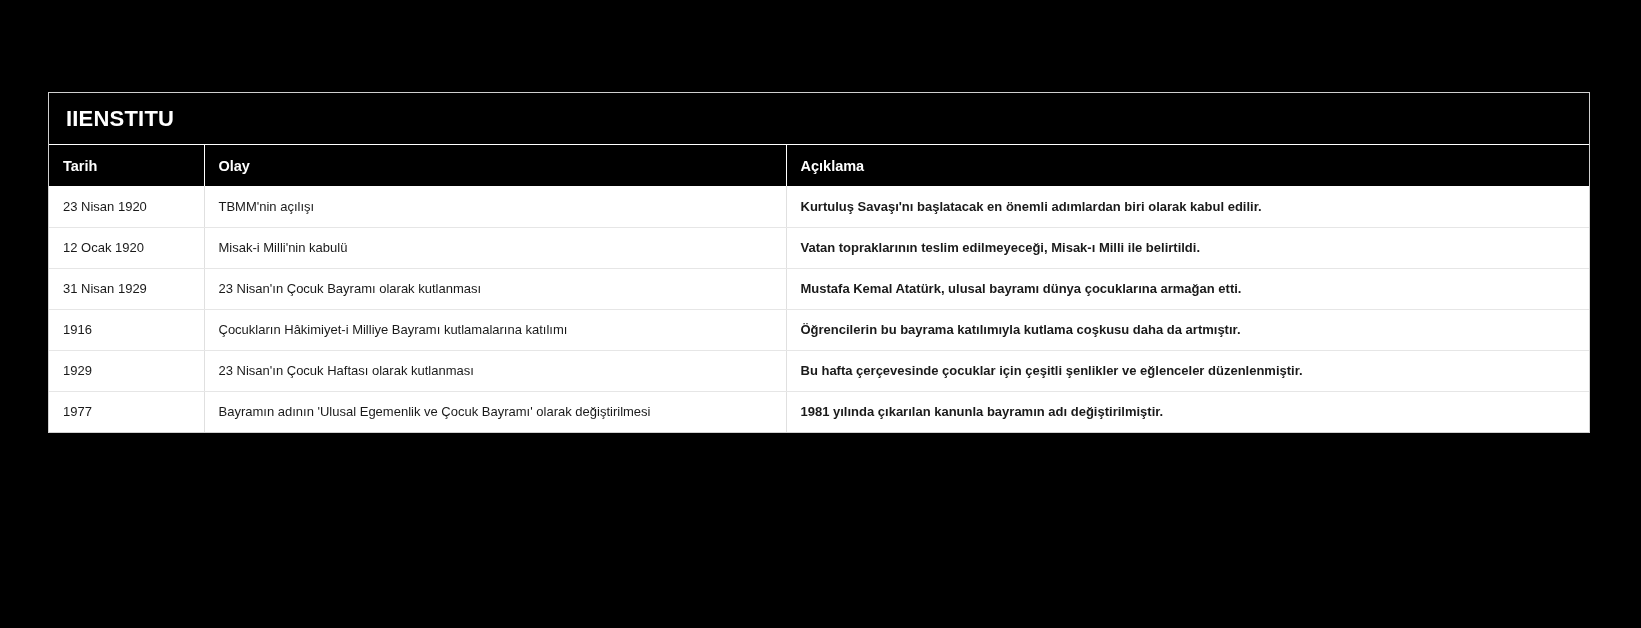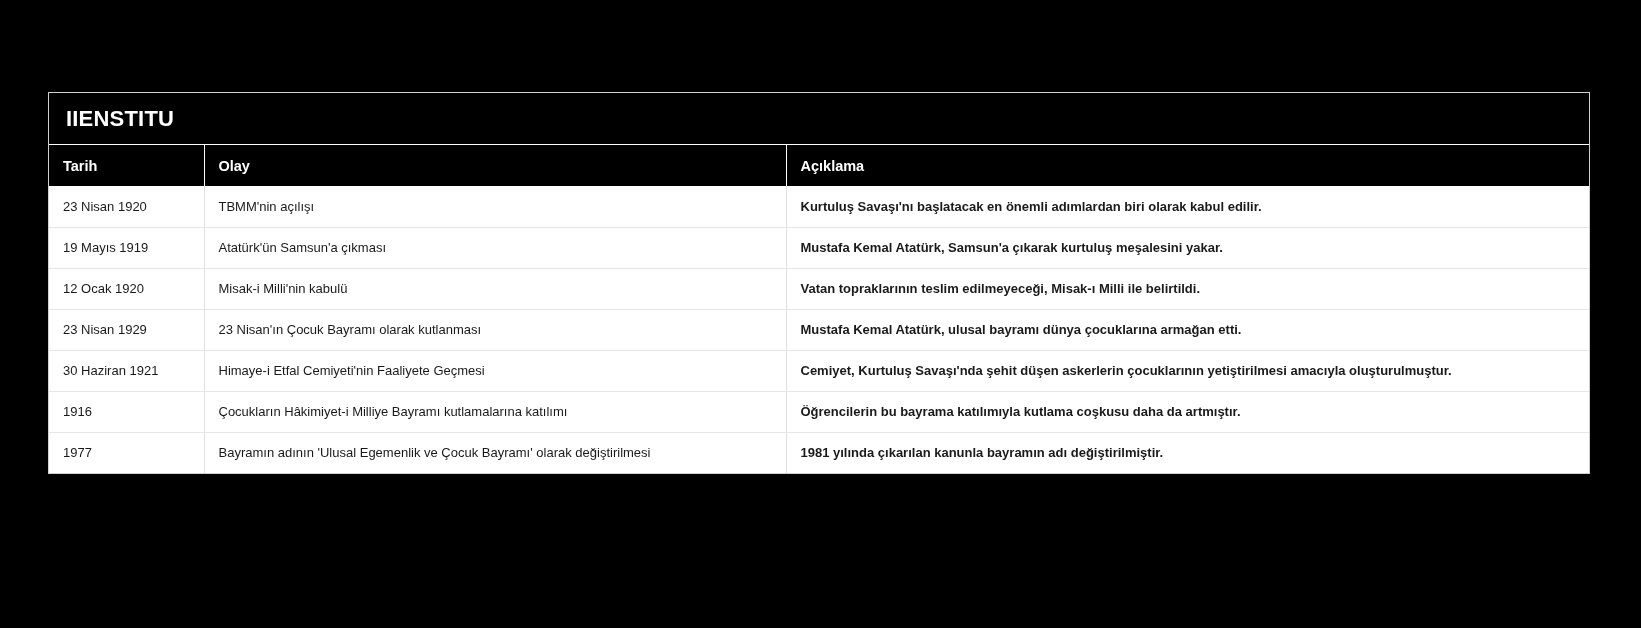--- a/index.html
+++ b/index.html
@@ -125,43 +125,38 @@
           <th>Açıklama</th>
         </tr>
       </thead>
       <tbody id="table-body">
           <tr>
             <td>23 Nisan 1920</td>
             <td>TBMM'nin açılışı</td>
             <td>Kurtuluş Savaşı'nı başlatacak en önemli adımlardan biri olarak kabul edilir.</td>
           </tr>
           <tr>
-            <td>19 Mayıs 1919</td>
-            <td>Atatürk'ün Samsun'a çıkması</td>
-            <td>Mustafa Kemal Atatürk, Samsun'a çıkarak kurtuluş meşalesini yakar.</td>
-          </tr>
-          <tr>
             <td>12 Ocak 1920</td>
             <td>Misak-i Milli'nin kabulü</td>
             <td>Vatan topraklarının teslim edilmeyeceği, Misak-ı Milli ile belirtildi.</td>
           </tr>
           <tr>
-            <td>23 Nisan 1929</td>
+            <td>31 Nisan 1929</td>
             <td>23 Nisan'ın Çocuk Bayramı olarak kutlanması</td>
             <td>Mustafa Kemal Atatürk, ulusal bayramı dünya çocuklarına armağan etti.</td>
-          </tr>
-          <tr>
-            <td>30 Haziran 1921</td>
-            <td>Himaye-i Etfal Cemiyeti'nin Faaliyete Geçmesi</td>
-            <td>Cemiyet, Kurtuluş Savaşı'nda şehit düşen askerlerin çocuklarının yetiştirilmesi amacıyla oluşturulmuştur.</td>
           </tr>
           <tr>
             <td>1916</td>
             <td>Çocukların Hâkimiyet-i Milliye Bayramı kutlamalarına katılımı</td>
             <td>Öğrencilerin bu bayrama katılımıyla kutlama coşkusu daha da artmıştır.</td>
+          </tr>
+          <tr>
+            <td>1929</td>
+            <td>23 Nisan'ın Çocuk Haftası olarak kutlanması</td>
+            <td>Bu hafta çerçevesinde çocuklar için çeşitli şenlikler ve eğlenceler düzenlenmiştir.</td>
           </tr>
           <tr>
             <td>1977</td>
             <td>Bayramın adının 'Ulusal Egemenlik ve Çocuk Bayramı' olarak değiştirilmesi</td>
             <td>1981 yılında çıkarılan kanunla bayramın adı değiştirilmiştir.</td>
           </tr>
         </tbody>
     </table>
 
   </div>

